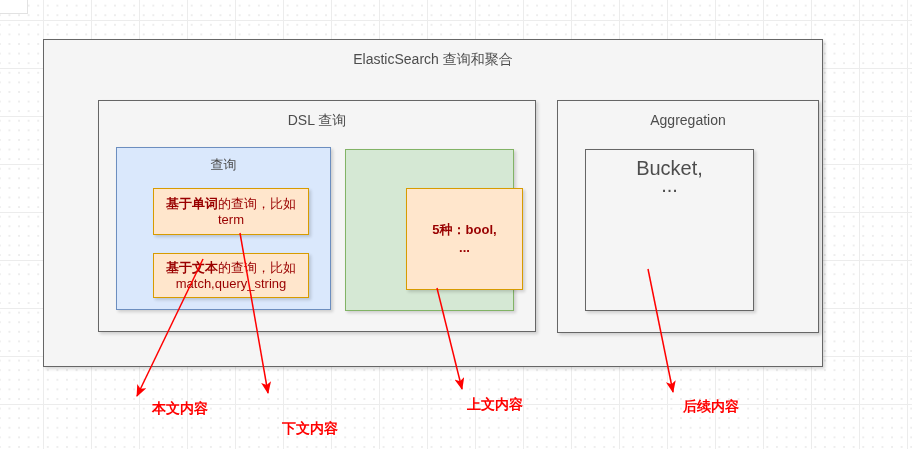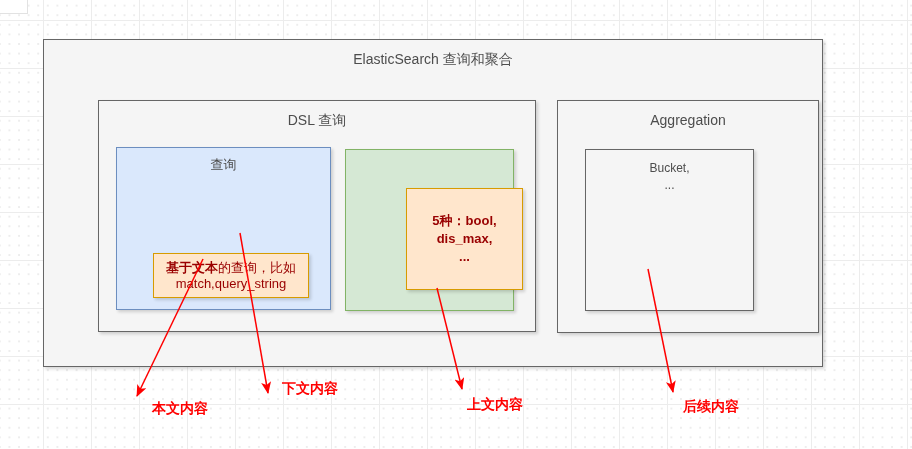--- a/index.html
+++ b/index.html
@@ -40,21 +40,21 @@
     color:#990000; font-size:13px; text-align:center;
     display:flex; flex-direction:column; justify-content:center;
     box-shadow:2px 2px 3px rgba(0,0,0,0.16);
   }
   .obox .oline { line-height:16px; }
   .obox .b { font-weight:bold; }
   .obox.allbold { font-weight:bold; }
   .obox.allbold .oline { line-height:18px; }
 
   .bucket {
-    color:#4d4d4d; font-size:12px; text-align:center; padding-top:10px;
+    color:#4d4d4d; font-size:20px; text-align:center; padding-top:10px;
   }
   .bucket .bline { line-height:17px; }
 
   .anno {
     position:absolute; transform:translateX(-50%);
     color:#ff0000; font-weight:bold; font-size:14px; white-space:nowrap;margin-left:30px;
   }
 
   svg.arrows { position:absolute; left:0; top:0; pointer-events:none; }
 </style>
@@ -67,32 +67,35 @@
 
   <div class="box grayfill shadow" style="left:43px; top:39px; width:780px; height:328px;">
     <div class="box-title">ElasticSearch 查询和聚合</div>
 
     <div class="box grayfill shadow" style="left:54px; top:60px; width:438px; height:232px;">
       <div class="box-title">DSL 查询</div>
 
       <div class="box blue shadow" style="left:17px; top:46px; width:215px; height:163px;">
         <div class="box-title small-title">查询</div>
 
+        <div class="obox" style="left:36px; top:40px; width:156px; height:47px;">
+          <div class="oline"><span class="b">基于单词</span><span>的查询，比如</span></div>
+          <div class="oline">term</div>
+        </div>
 
         <div class="obox" style="left:36px; top:105px; width:156px; height:45px;">
           <div class="oline"><span class="b">基于文本</span><span>的查询，比如</span></div>
           <div class="oline">match,query_string</div>
         </div>
       </div>
 
       <div class="box green shadow" style="left:246px; top:48px; width:169px; height:162px;">
 
         <div class="obox allbold" style="left:24px; top:38px; width:117px; height:102px;margin-left:36px;">
           <div class="oline">5种：bool,</div>
-          <div class="oline">dis_max,</div>
           <div class="oline">...</div>
         </div>
       </div>
     </div>
 
     <div class="box grayfill shadow" style="left:513px; top:60px; width:262px; height:233px;">
       <div class="box-title">Aggregation</div>
 
       <div class="box grayfill shadow bucket" style="left:27px; top:48px; width:169px; height:162px;">
         <div class="bline">Bucket,</div>
@@ -107,17 +110,17 @@
         <path d="M0,0 L12,5 L0,10 L3,5 Z" fill="#ff0000"></path>
       </marker>
     </defs>
     <line x1="203" y1="259" x2="137" y2="396" stroke="#ff0000" stroke-width="1.5" marker-end="url(#arr)"></line>
     <line x1="240" y1="233" x2="268" y2="393" stroke="#ff0000" stroke-width="1.5" marker-end="url(#arr)"></line>
     <line x1="437" y1="288" x2="462" y2="389" stroke="#ff0000" stroke-width="1.5" marker-end="url(#arr)"></line>
     <line x1="648" y1="269" x2="673" y2="392" stroke="#ff0000" stroke-width="1.5" marker-end="url(#arr)"></line>
   </svg>
 
   <div class="anno" style="left:150px; top:400px;">本文内容</div>
-  <div class="anno" style="left:280px; top:380px;text-align:center;">下文内容</div>
+  <div class="anno" style="left:280px; top:420px;text-align:center;">下文内容</div>
   <div class="anno" style="left:465px; top:396px;">上文内容</div>
   <div class="anno" style="left:681px; top:398px;">后续内容</div>
 
 </div>
 
 </body></html>

